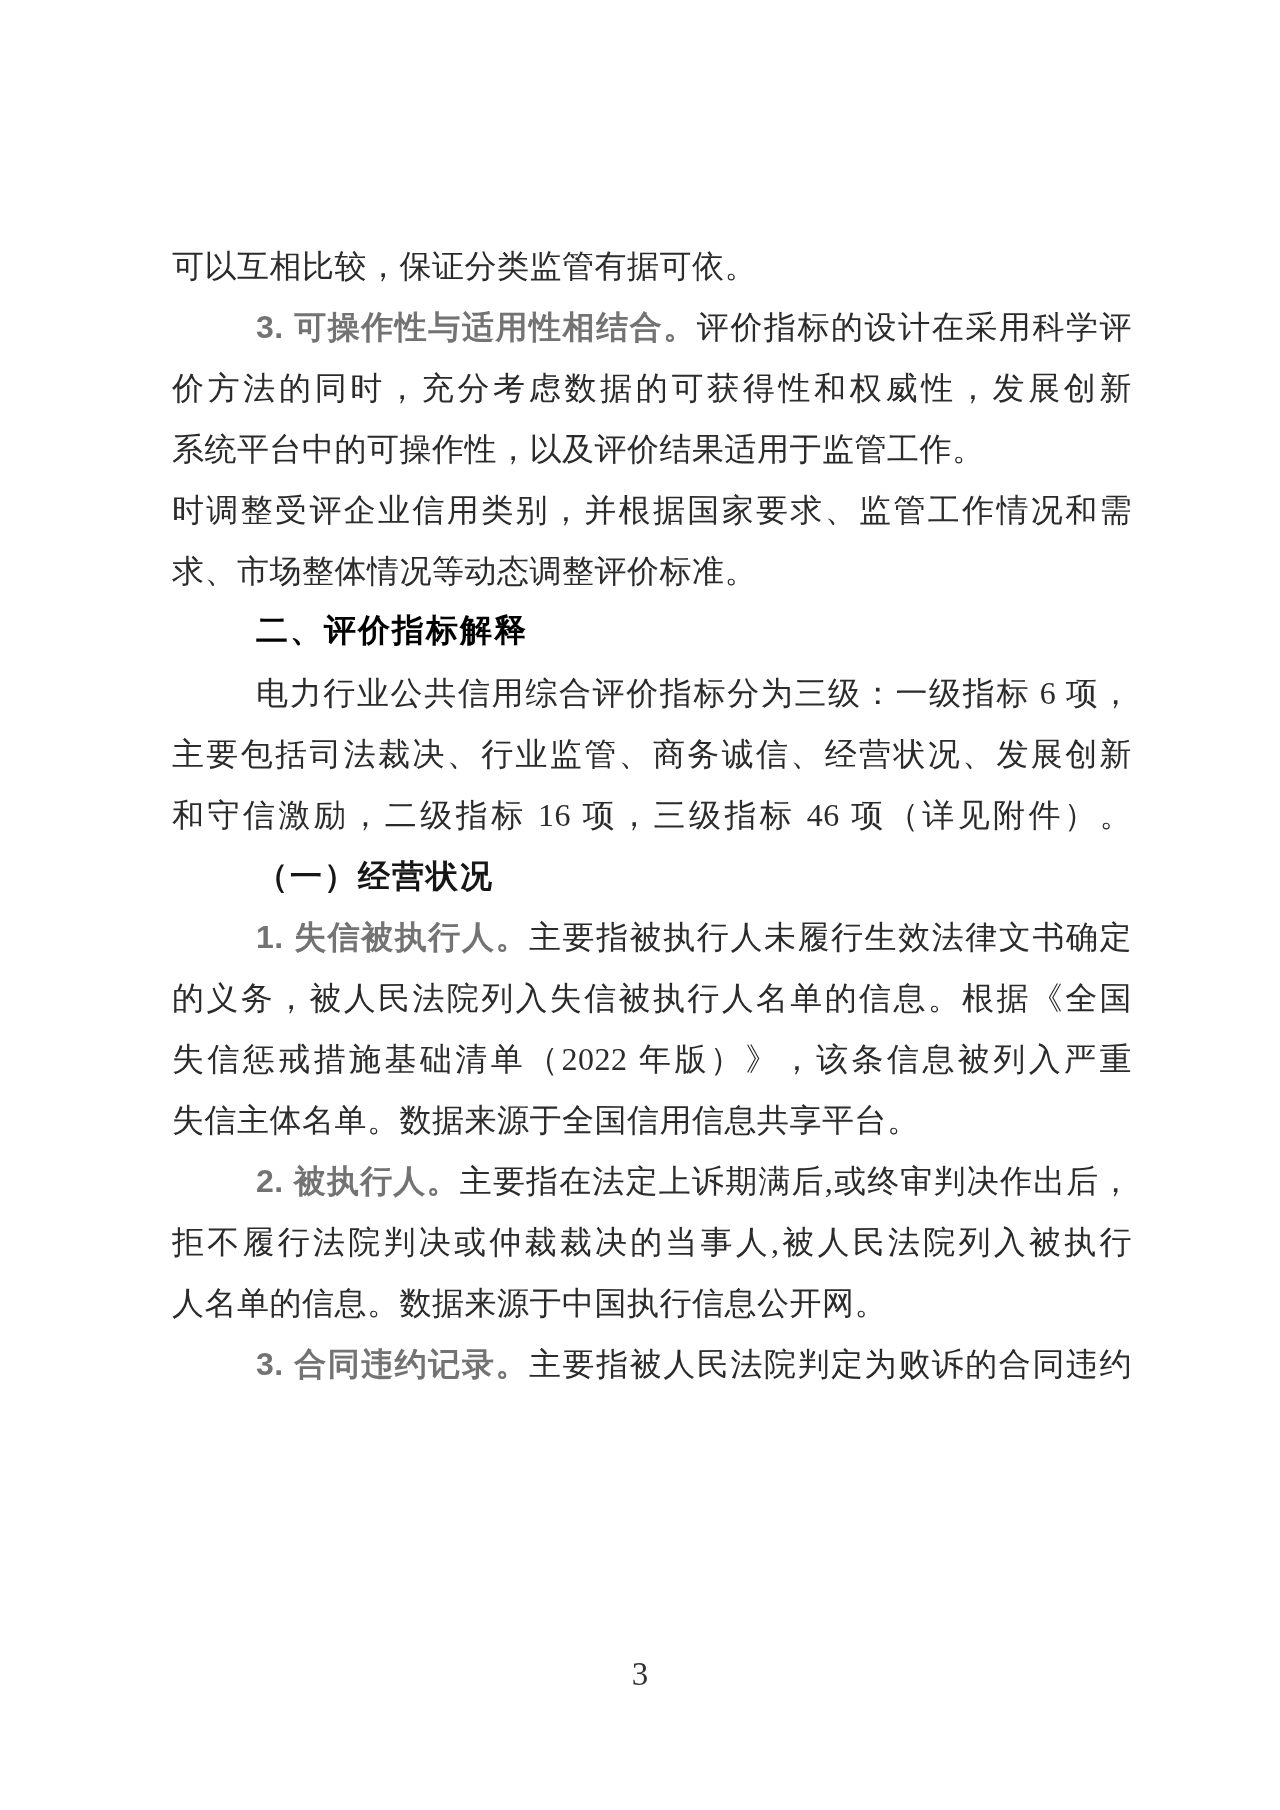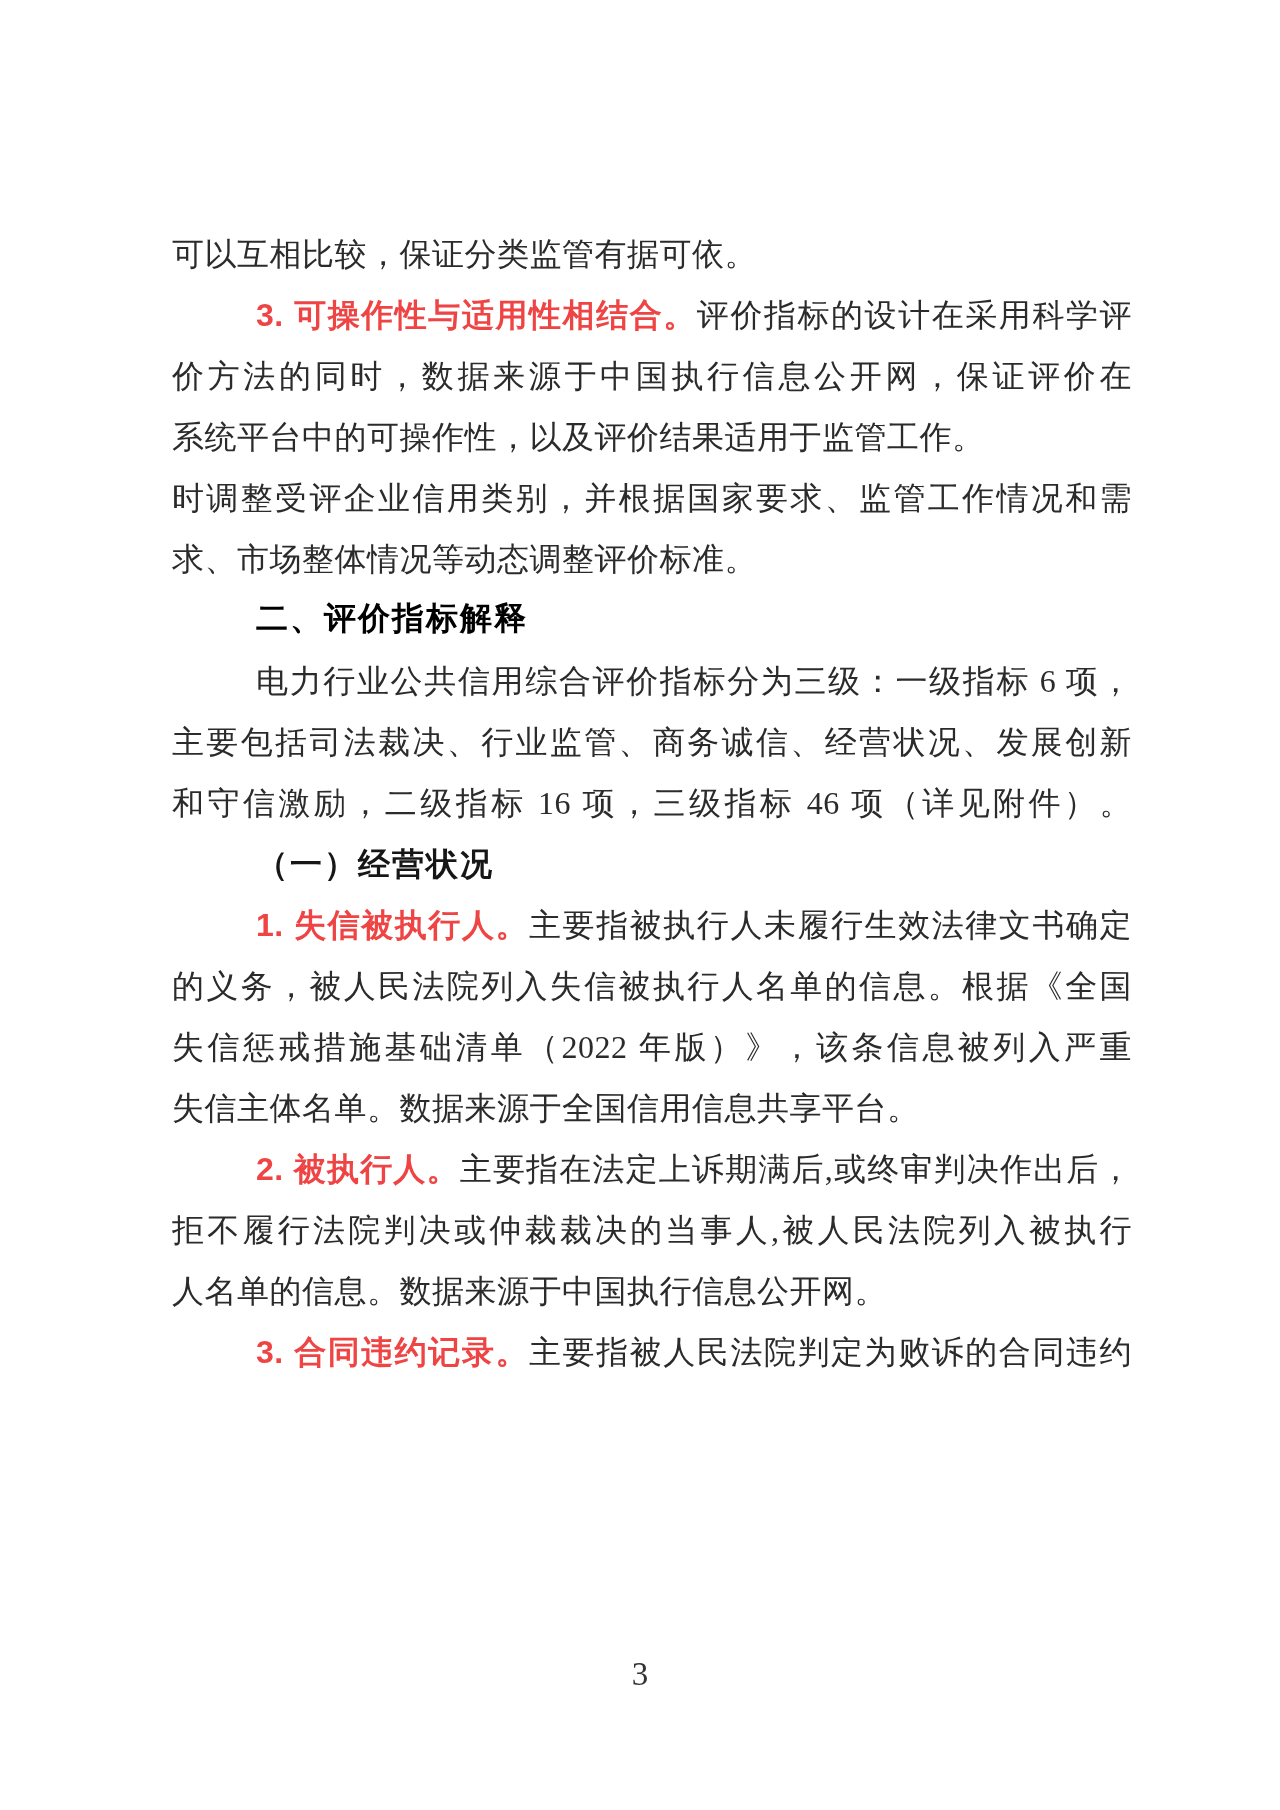--- a/index.html
+++ b/index.html
@@ -8,42 +8,42 @@
     position: relative;
     width: 1280px;
     height: 1810px;
     background: #ffffff;
     overflow: hidden;
     font-family: "Liberation Serif", "DejaVu Serif", serif;
   }
   .content {
     position: absolute;
     left: 172px;
-    top: 224px;
+    top: 236px;
     width: 960px;
     color: #2b2b2b;
   }
   .line {
     height: 61px;
     line-height: 61px;
     font-size: 32px;
     letter-spacing: 0.5px;
     white-space: normal;
     text-align: left;
   }
   
   .j {
     text-align: justify;
     text-align-last: justify;
     text-justify: inter-ideograph;
   }
   .ind { text-indent: 84px; }
   .lead {
     font-weight: 700;
-    color: #ef4444;
+    color: #737373;
     font-family: "Liberation Sans", "DejaVu Sans", sans-serif;
   }
   .h1 {
     font-weight: 700;
     color: #000000;
     font-family: Liberation Mono, monospace;
     letter-spacing: 2px;
   }
   .h2 {
     font-weight: 700;
@@ -64,21 +64,21 @@
 </head>
 <body>
 
 <div class="page">
   <div class="content">
 
     <div class="line"><span class="t">可以互相比较，保证分类监管有据可依。</span></div>
 
     <div class="line j ind"><span class="lead">3. 可操作性与适用性相结合。</span><span class="t">评价指标的设计在采用科学评</span></div>
 
-    <div class="line j"><span class="t">价方法的同时，数据来源于中国执行信息公开网，保证评价在</span></div>
+    <div class="line j"><span class="t">价方法的同时，充分考虑数据的可获得性和权威性，发展创新</span></div>
 
     <div class="line"><span class="t">系统平台中的可操作性，以及评价结果适用于监管工作。</span></div>
 
 
 
     <div class="line j"><span class="t">时调整受评企业信用类别，并根据国家要求、监管工作情况和需</span></div>
 
     <div class="line"><span class="t">求、市场整体情况等动态调整评价标准。</span></div>
 
     <div class="line ind h1"><span class="t">二、评价指标解释</span></div>

